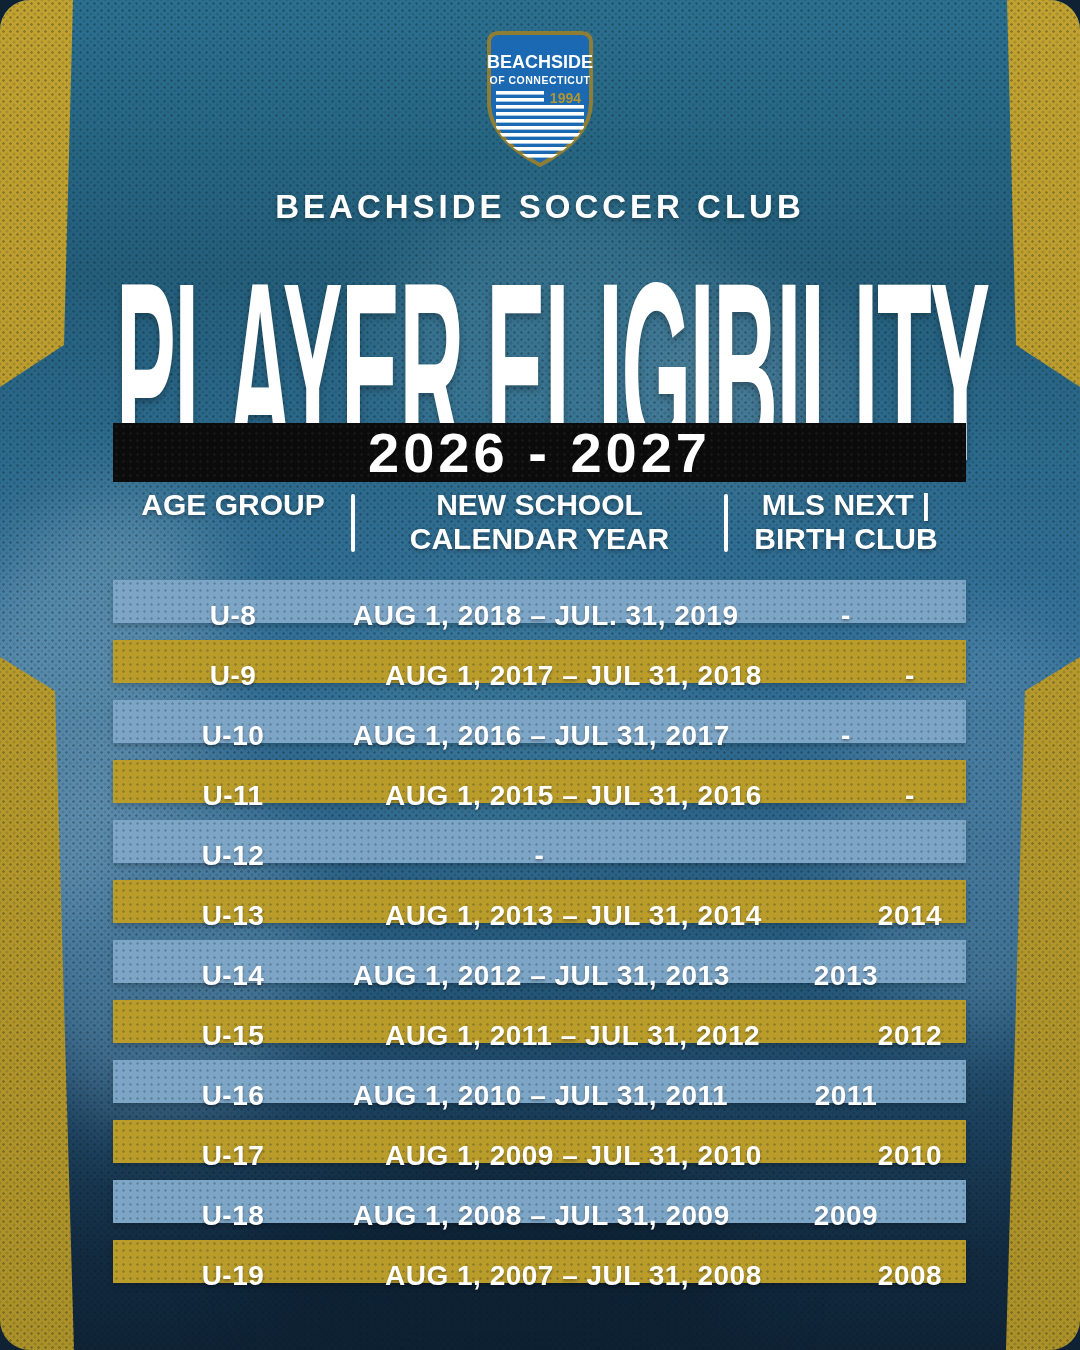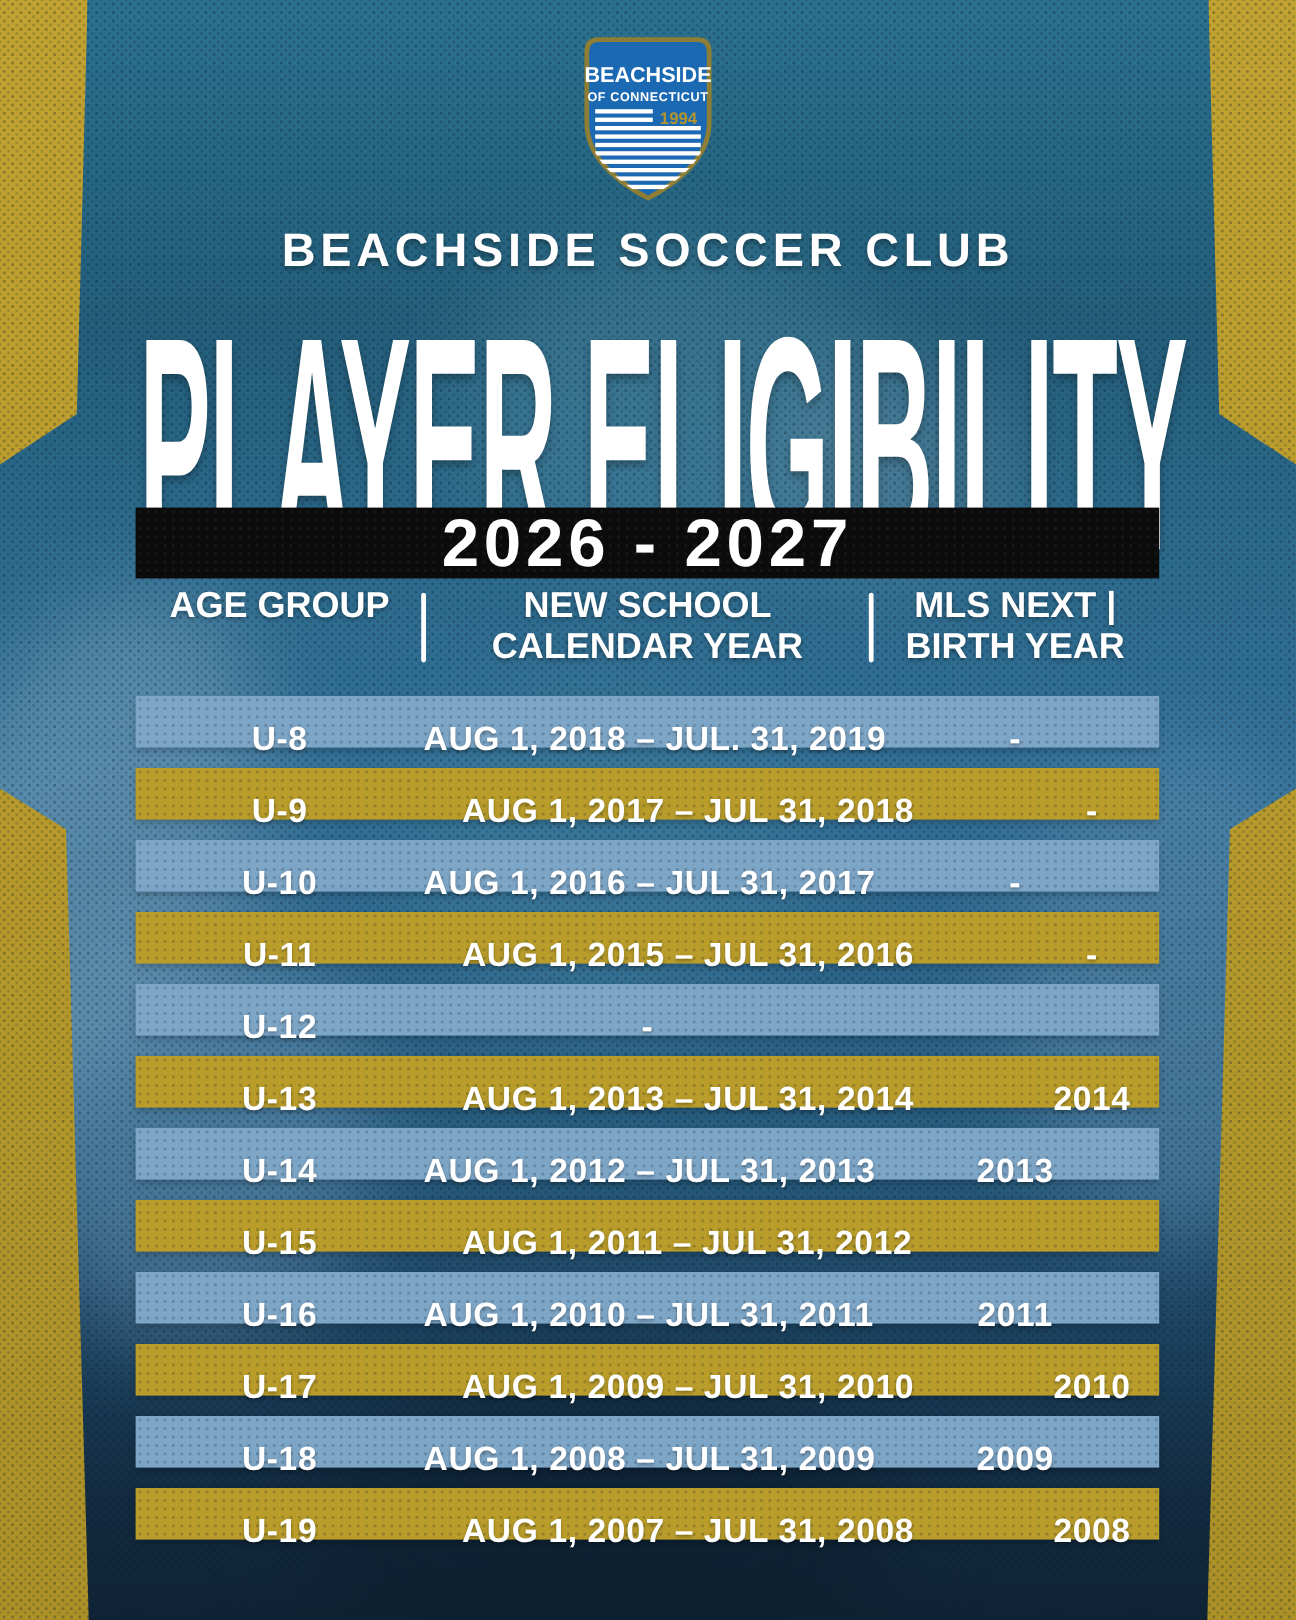--- a/index.html
+++ b/index.html
@@ -1,19 +1,20 @@
 <!DOCTYPE html>
 <html style="--gold: #c2a230; --row_blue: #7da5c6; --row_gold: #b99c2a; --banner_black: #0b0b0b; --shield_blue: #1a69b2; --shield_border_gold: #8e7d35; --logo_year_gold: #b3952f;"><head>
 <meta charset="utf-8">
 <style>
   html,body{margin:0;padding:0;background:#0e2234;}
   *{box-sizing:border-box;}
   .stage{
     position:relative;width:1080px;height:1350px;margin:0 auto;overflow:hidden;
     font-family:"Liberation Sans", sans-serif;
+    border-radius:30px;
   }
   
   .photo{
     position:absolute;inset:0;
     background:linear-gradient(180deg,
       #2c7090 0%, #276784 10%, #245e7b 20%, #2c6a8c 33%,
       #337098 48%, #2d6489 62%, #265a7c 72%, #1d4360 82%,
       #132c42 92%, #0f2335 100%);
   }
   .blob{position:absolute;border-radius:50%;filter:blur(38px);}
@@ -37,21 +38,21 @@
       radial-gradient(rgba(5,25,35,.30) 1px, transparent 1.5px),
       radial-gradient(rgba(5,25,35,.18) 1px, transparent 1.5px);
     background-size:7px 7px,7px 7px;
     background-position:0 0,3.5px 3.5px;
   }
   
   .logo{position:absolute;left:484px;top:28px;width:112px;height:146px;}
   
   .club{
     position:absolute;left:0;top:188px;width:100%;text-align:center;
-    color:#fff;font-weight:800;font-size:39px;letter-spacing:4px;
+    color:#fff;font-weight:800;font-size:33px;letter-spacing:4px;
     text-shadow:0 2px 4px rgba(0,0,0,.35);
   }
   .title-wrap{position:absolute;left:12px;top:226px;width:100%;display:flex;justify-content:center;}
   .title{
     color:#fff;font-weight:800;font-size:128px;letter-spacing:-2px;white-space:nowrap;
     transform:scale(.70,1.98);transform-origin:center top;
     text-shadow:0 2px 6px rgba(0,0,0,.3);
   }
   
   .banner{
@@ -147,21 +148,21 @@
   <div class="thead">
     <div class="hcell">
       <span>AGE GROUP</span>
     </div>
     <div class="hcell">
       <span>NEW SCHOOL</span>
       <span>CALENDAR YEAR</span>
     </div>
     <div class="hcell">
       <span>MLS NEXT |</span>
-      <span>BIRTH YEAR</span>
+      <span>BIRTH CLUB</span>
     </div>
     <div class="vdiv d1"></div>
     <div class="vdiv d2"></div>
   </div>
 
   <div class="rows">
     <div class="row blue">
       <div class="cell">U-8</div>
       <div class="cell">AUG 1, 2018 – JUL. 31, 2019</div>
       <div class="cell">-</div>
@@ -191,20 +192,21 @@
       <div class="cell">2014</div>
     </div>
     <div class="row blue">
       <div class="cell">U-14</div>
       <div class="cell">AUG 1, 2012 – JUL 31, 2013</div>
       <div class="cell">2013</div>
     </div>
     <div class="row gold">
       <div class="cell">U-15</div>
       <div class="cell">AUG 1, 2011 – JUL 31, 2012</div>
+      <div class="cell">2012</div>
     </div>
     <div class="row blue">
       <div class="cell">U-16</div>
       <div class="cell">AUG 1, 2010 – JUL 31, 2011</div>
       <div class="cell">2011</div>
     </div>
     <div class="row gold">
       <div class="cell">U-17</div>
       <div class="cell">AUG 1, 2009 – JUL 31, 2010</div>
       <div class="cell">2010</div>

